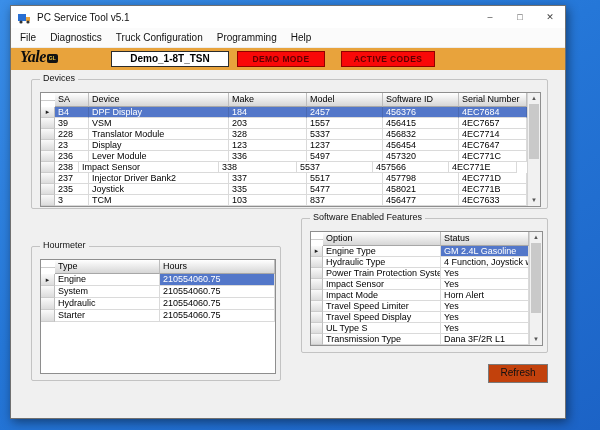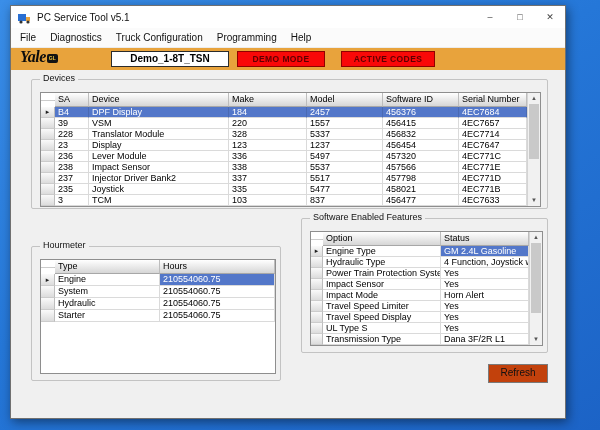--- a/index.html
+++ b/index.html
@@ -124,21 +124,21 @@
               <div class="gc " style="width:140px">DPF Display</div>
               <div class="gc " style="width:78px">184</div>
               <div class="gc " style="width:76px">2457</div>
               <div class="gc " style="width:76px">456376</div>
               <div class="gc " style="width:68px">4EC7684</div>
             </div>
             <div class="gr">
               <div class="gc selc" style="width:14px"></div>
               <div class="gc " style="width:34px">39</div>
               <div class="gc " style="width:140px">VSM</div>
-              <div class="gc " style="width:78px">220</div>
+              <div class="gc " style="width:78px">203</div>
               <div class="gc " style="width:76px">1557</div>
               <div class="gc " style="width:76px">456415</div>
               <div class="gc " style="width:68px">4EC7657</div>
             </div>
             <div class="gr">
               <div class="gc selc" style="width:14px"></div>
               <div class="gc " style="width:34px">228</div>
               <div class="gc " style="width:140px">Translator Module</div>
               <div class="gc " style="width:78px">328</div>
               <div class="gc " style="width:76px">5337</div>
@@ -158,21 +158,21 @@
               <div class="gc selc" style="width:14px"></div>
               <div class="gc " style="width:34px">236</div>
               <div class="gc " style="width:140px">Lever Module</div>
               <div class="gc " style="width:78px">336</div>
               <div class="gc " style="width:76px">5497</div>
               <div class="gc " style="width:76px">457320</div>
               <div class="gc " style="width:68px">4EC771C</div>
             </div>
             <div class="gr">
               <div class="gc selc" style="width:14px"></div>
-              <div class="gc " style="width:34px">238</div>
+              <div class="gc " style="width:24px">238</div>
               <div class="gc " style="width:140px">Impact Sensor</div>
               <div class="gc " style="width:78px">338</div>
               <div class="gc " style="width:76px">5537</div>
               <div class="gc " style="width:76px">457566</div>
               <div class="gc " style="width:68px">4EC771E</div>
             </div>
             <div class="gr">
               <div class="gc selc" style="width:14px"></div>
               <div class="gc " style="width:34px">237</div>
               <div class="gc " style="width:140px">Injector Driver Bank2</div>

